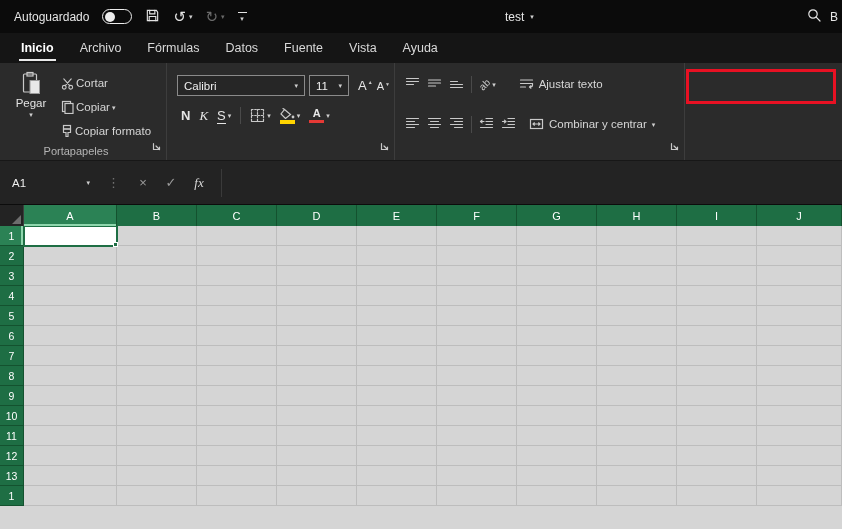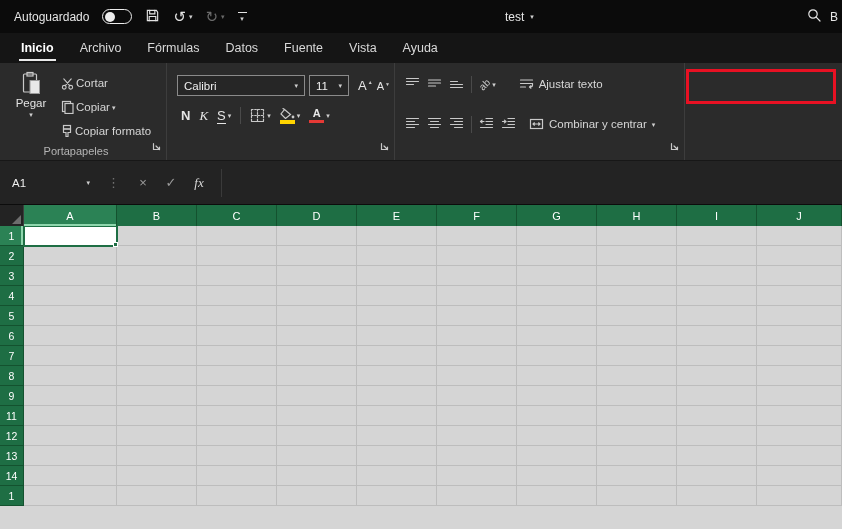--- a/index.html
+++ b/index.html
@@ -442,20 +442,33 @@
         <div class="cell" style="width: 80px;"></div>
         <div class="cell" style="width: 80px;"></div>
         <div class="cell" style="width: 80px;"></div>
         <div class="cell" style="width: 80px;"></div>
         <div class="cell" style="width: 80px;"></div>
         <div class="cell" style="width: 80px;"></div>
         <div class="cell" style="width: 80px;"></div>
         <div class="cell" style="width: 85px;"></div>
       </div>
       <div class="grow">
+        <div class="row-h">10</div>
+        <div class="cell" style="width: 93px;"></div>
+        <div class="cell" style="width: 80px;"></div>
+        <div class="cell" style="width: 80px;"></div>
+        <div class="cell" style="width: 80px;"></div>
+        <div class="cell" style="width: 80px;"></div>
+        <div class="cell" style="width: 80px;"></div>
+        <div class="cell" style="width: 80px;"></div>
+        <div class="cell" style="width: 80px;"></div>
+        <div class="cell" style="width: 80px;"></div>
+        <div class="cell" style="width: 85px;"></div>
+      </div>
+      <div class="grow">
         <div class="row-h">11</div>
         <div class="cell" style="width: 93px;"></div>
         <div class="cell" style="width: 80px;"></div>
         <div class="cell" style="width: 80px;"></div>
         <div class="cell" style="width: 80px;"></div>
         <div class="cell" style="width: 80px;"></div>
         <div class="cell" style="width: 80px;"></div>
         <div class="cell" style="width: 80px;"></div>
         <div class="cell" style="width: 80px;"></div>
         <div class="cell" style="width: 80px;"></div>
@@ -481,33 +494,20 @@
         <div class="cell" style="width: 80px;"></div>
         <div class="cell" style="width: 80px;"></div>
         <div class="cell" style="width: 80px;"></div>
         <div class="cell" style="width: 80px;"></div>
         <div class="cell" style="width: 80px;"></div>
         <div class="cell" style="width: 80px;"></div>
         <div class="cell" style="width: 80px;"></div>
         <div class="cell" style="width: 85px;"></div>
       </div>
       <div class="grow">
-        <div class="row-h">14</div>
-        <div class="cell" style="width: 93px;"></div>
-        <div class="cell" style="width: 80px;"></div>
-        <div class="cell" style="width: 80px;"></div>
-        <div class="cell" style="width: 80px;"></div>
-        <div class="cell" style="width: 80px;"></div>
-        <div class="cell" style="width: 80px;"></div>
-        <div class="cell" style="width: 80px;"></div>
-        <div class="cell" style="width: 80px;"></div>
-        <div class="cell" style="width: 80px;"></div>
-        <div class="cell" style="width: 85px;"></div>
-      </div>
-      <div class="grow">
         <div class="row-h">1</div>
         <div class="cell" style="width: 93px;"></div>
         <div class="cell" style="width: 80px;"></div>
         <div class="cell" style="width: 80px;"></div>
         <div class="cell" style="width: 80px;"></div>
         <div class="cell" style="width: 80px;"></div>
         <div class="cell" style="width: 80px;"></div>
         <div class="cell" style="width: 80px;"></div>
         <div class="cell" style="width: 80px;"></div>
         <div class="cell" style="width: 80px;"></div>

